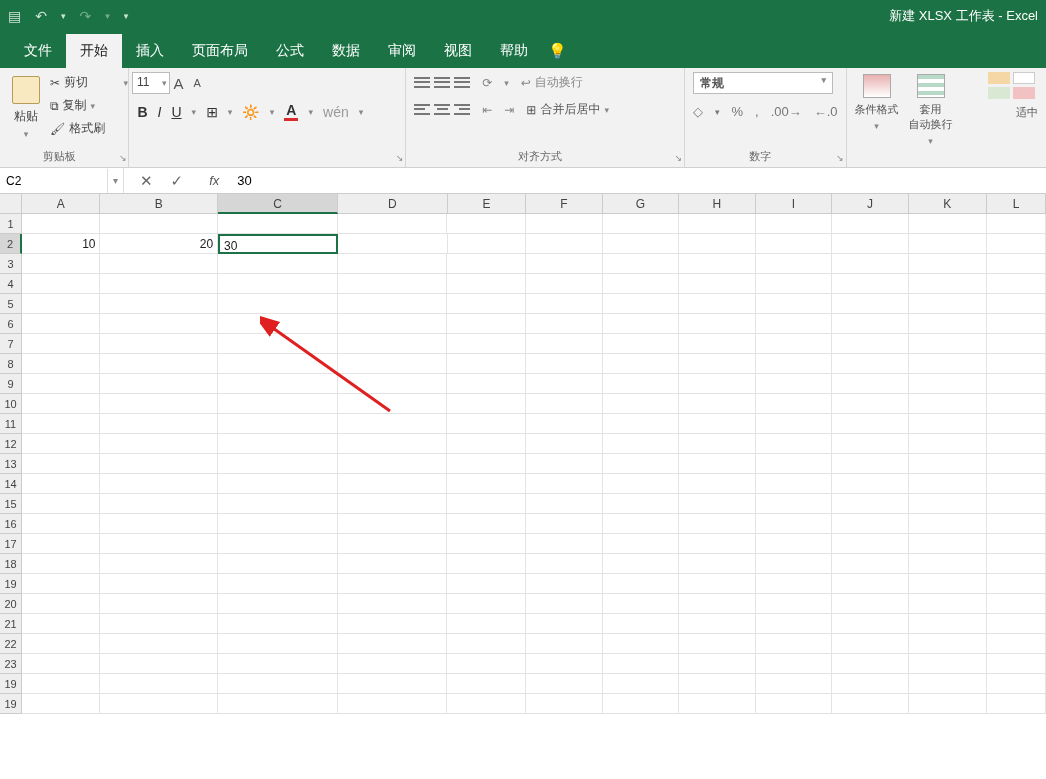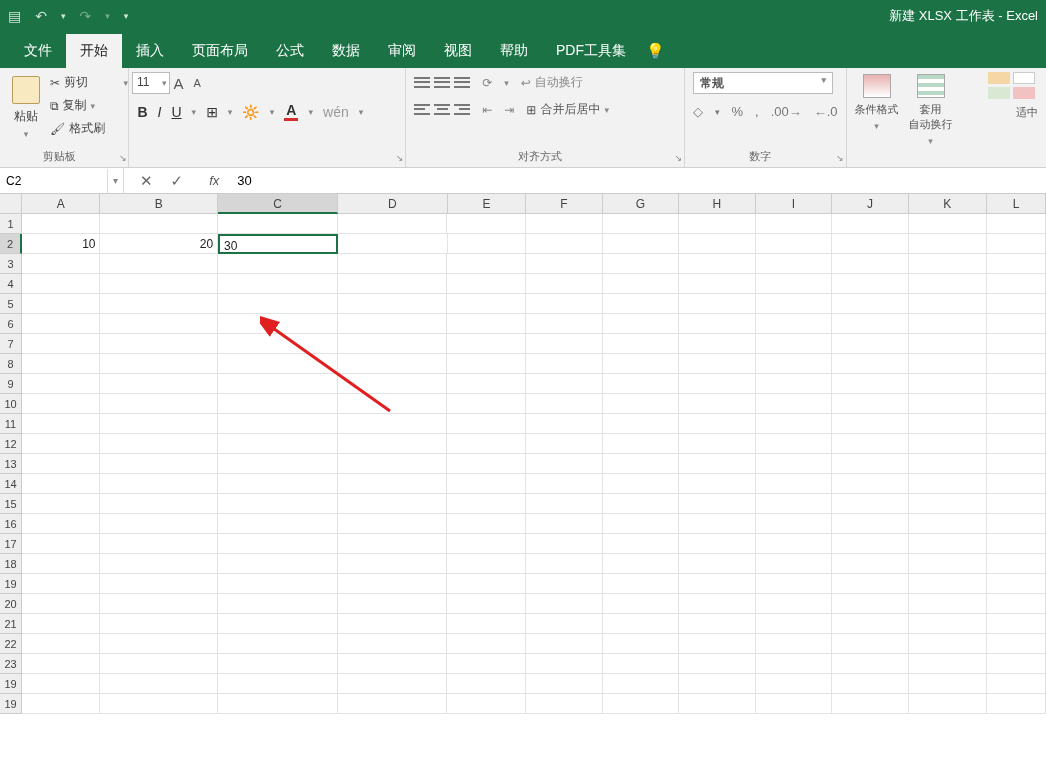--- a/index.html
+++ b/index.html
@@ -97,21 +97,20 @@
 <div class="tabs">
   <div class="tab">文件</div>
   <div class="tab active">开始</div>
   <div class="tab">插入</div>
   <div class="tab">页面布局</div>
   <div class="tab">公式</div>
   <div class="tab">数据</div>
   <div class="tab">审阅</div>
   <div class="tab">视图</div>
   <div class="tab">帮助</div>
-  <div class="tab">PDF工具集</div>
   <span class="lightbulb">💡</span>
 </div>
 
 <div class="ribbon">
 
   <div class="group clipboard">
     <div class="inner">
       <div class="pastebtn">
         <div class="icn"></div>
         <span>粘贴</span>

